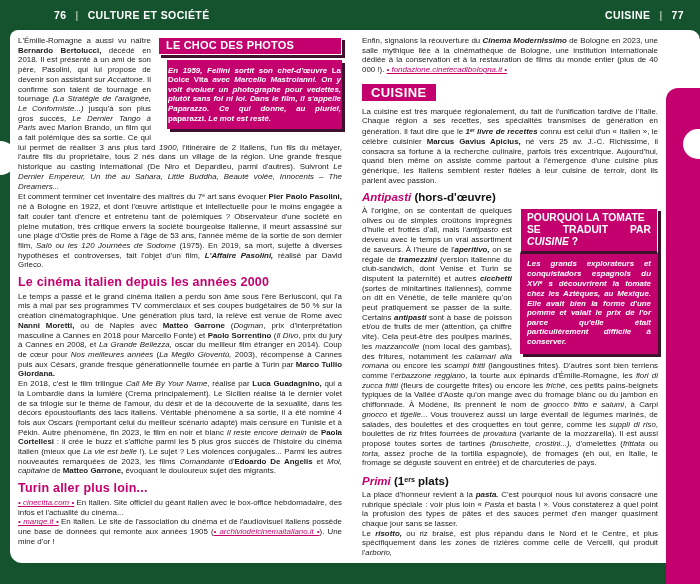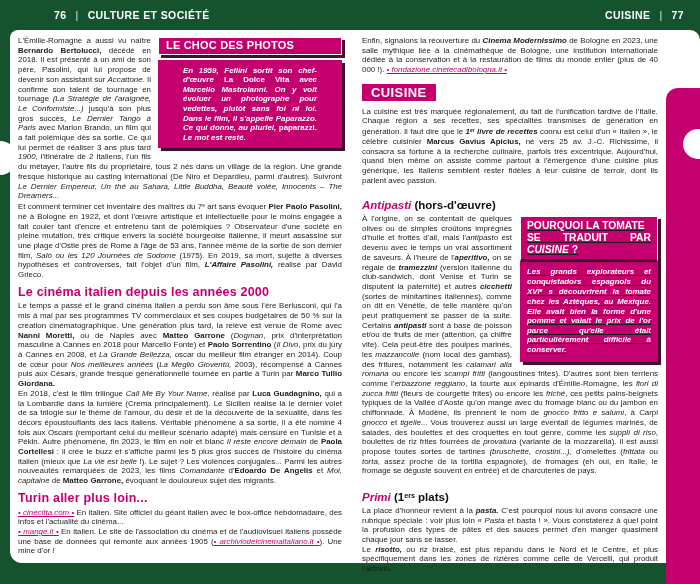--- a/index.html
+++ b/index.html
@@ -11,30 +11,30 @@
   .hdr-right{right:16px;}
   .hdr-div{margin:0 9px;font-weight:normal;opacity:.85;}
   
   .sheet{position:absolute;left:10px;top:30px;width:690px;height:533px;background:#fff;
          border-radius:8px 10px 16px 12px;}
   .col{position:absolute;top:6px;font-size:7.9px;line-height:9.7px;color:#1c1c1c;text-align:justify;}
   .col-left{left:8px;width:324px;}
   .col-right{left:352px;width:296px;}
   .para{margin:0;}
   .h-mag{color:#c4006f;font-size:12.5px;font-weight:bold;margin:8px 0 4px;letter-spacing:.2px;}
-  .h-sub{color:#111;font-size:11.5px;font-weight:bold;margin:16px 0 3px;}
+  .h-sub{color:#111;font-size:11.5px;font-weight:bold;margin:8px 0 3px;}
   .chapter-title{display:inline-block;background:#c4006f;color:#fff;font-weight:bold;font-size:13px;
                  padding:4px 9px 3px;margin:9px 0 6px;letter-spacing:.4px;}
   
   .choc-box{float:right;width:184px;margin:1px 0 4px 7px;}
   .choc-title{background:#c4006f;color:#fff;font-weight:bold;font-size:11px;padding:3px 7px;
               border:1px solid #fff;box-shadow:3px 3px 0 #40102f;letter-spacing:.2px;}
   .choc-body{margin-top:5px;background:#c4006f;color:#fff;font-weight:bold;font-style:italic;
-             font-size:7.9px;line-height:9.6px;padding:6px 25px;box-shadow:3px 3px 0 #40102f;text-align:justify;}
-  .pomo-box{float:right;width:138px;margin:2px 0 5px 8px;background:#c4006f;box-shadow:3px 3px 0 #40102f;text-decoration:underline;}
+             font-size:7.9px;line-height:9.6px;padding:6px 1px;box-shadow:3px 3px 0 #40102f;text-align:justify;margin-left:9px;}
+  .pomo-box{float:right;width:138px;margin:2px 0 5px 8px;background:#c4006f;box-shadow:3px 3px 0 #40102f;}
   .pomo-title{color:#fff;font-weight:bold;font-size:10.3px;line-height:12px;padding:3px 6px;
               border:1px solid #fff;border-bottom:3px solid #40102f;}
   .pomo-body{color:#fff;font-weight:bold;font-style:italic;font-size:7.9px;line-height:9.6px;
              padding:5px 7px 7px;text-align:justify;}
   
   .edge-band{position:absolute;left:666px;top:88px;width:34px;height:496px;background:#c4006f;
              border-top-left-radius:12px;}
   .notch{border-radius:50%;background:#fff;position:absolute;}
   .notch-right{left:683px;top:129px;width:30px;height:30px;}
   .notch-left{left:-17px;top:141px;width:34px;height:34px;}

